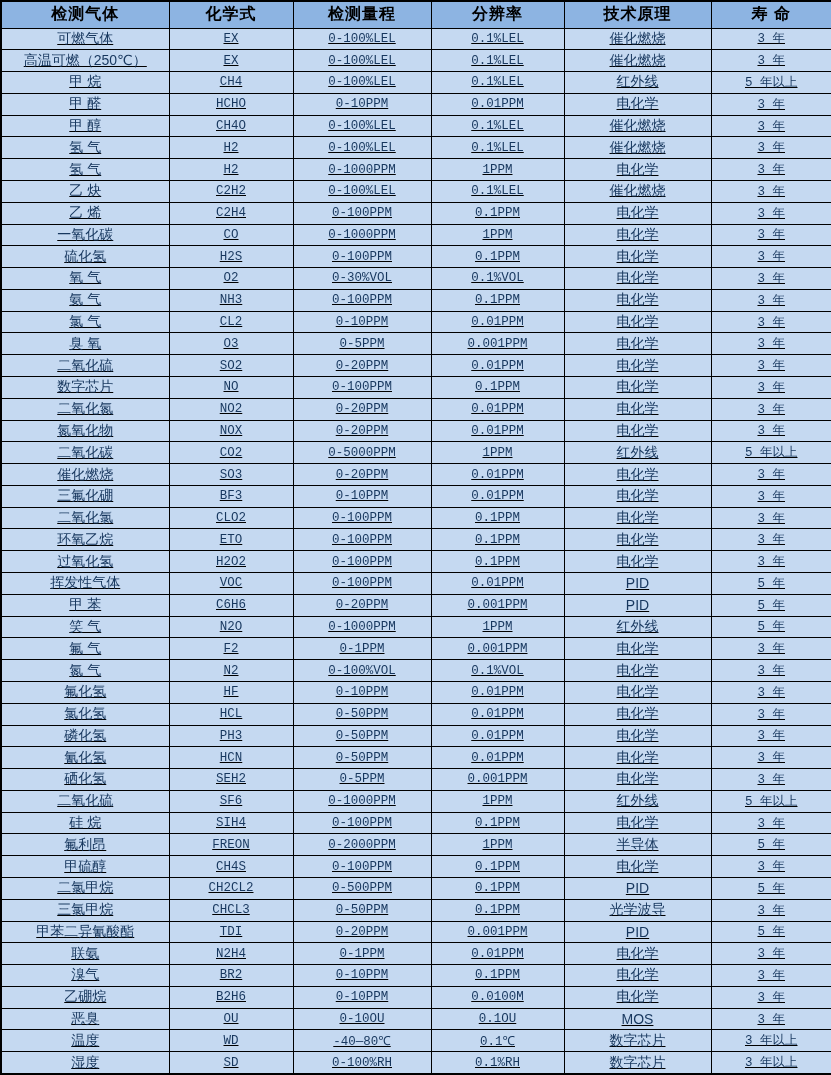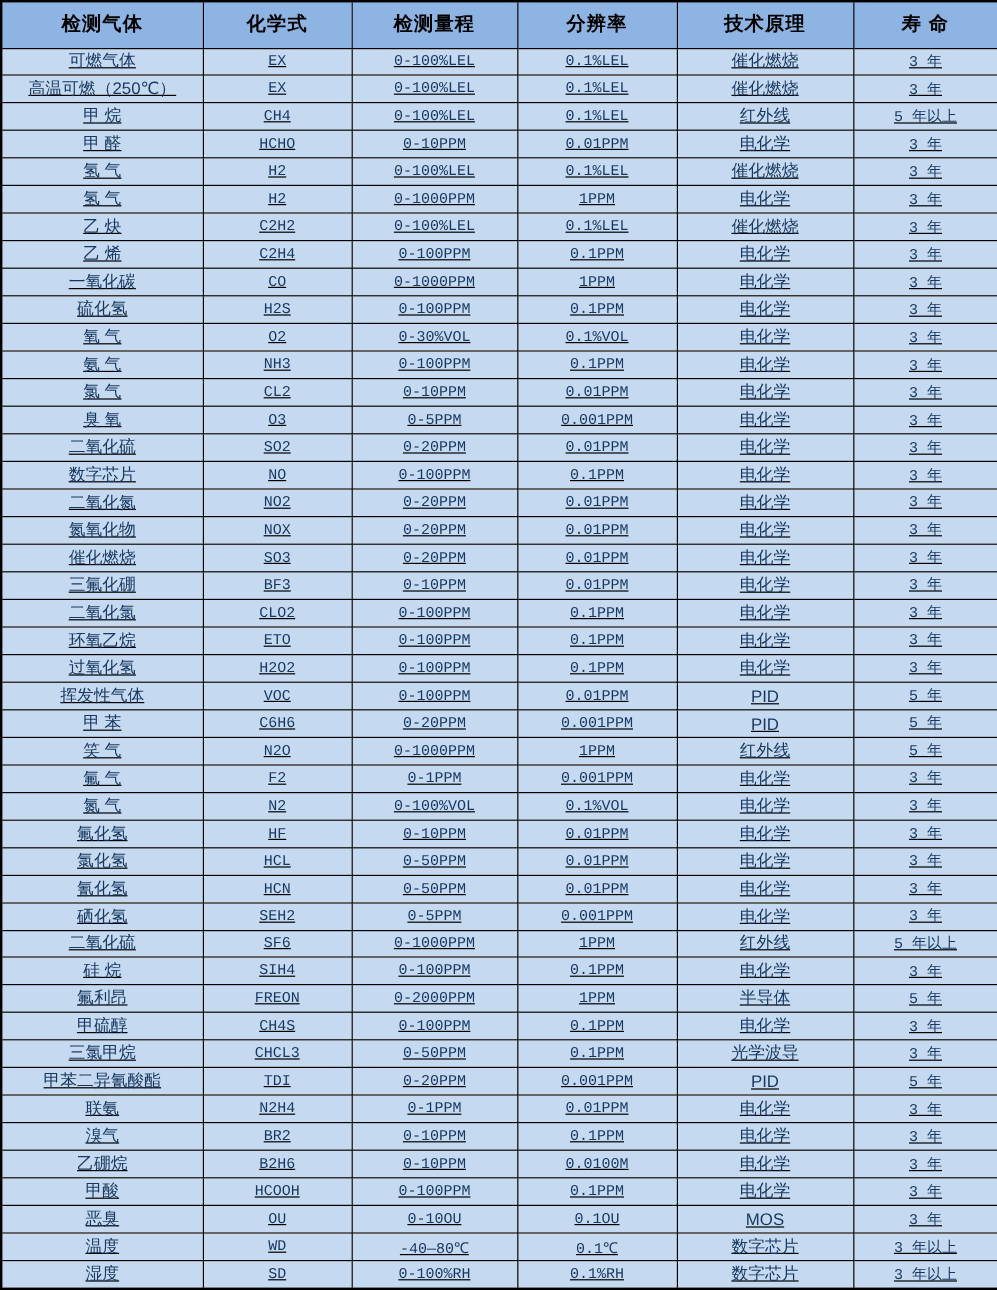--- a/index.html
+++ b/index.html
@@ -17,21 +17,21 @@
     border:2px solid var(--border);
   }
   th,td{
     border:1px solid var(--border);
     text-align:center;
     vertical-align:middle;
     padding:0 2px;
     overflow:hidden;
     white-space:nowrap;
   }
-  thead tr{height:39px;}
+  thead tr{height:27px;}
   tbody tr{height:21px;text-decoration:underline;}
   th{
     background:var(--header-bg);
     color:#000;
     font-family:"Liberation Sans","DejaVu Sans",sans-serif;
     font-weight:bold;
     font-size:16px;
     letter-spacing:1px;
   }
   td{
@@ -96,20 +96,28 @@
       </tr>
       <tr data-name="table-row">
         <td data-name="cell-gas" class="cjk">甲 醛</td>
         <td data-name="cell-formula" class="lat">HCHO</td>
         <td data-name="cell-range" class="lat">0-10PPM</td>
         <td data-name="cell-resolution" class="lat">0.01PPM</td>
         <td data-name="cell-principle" class="cjk">电化学</td>
         <td data-name="cell-lifespan" class="lat">3 年</td>
       </tr>
       <tr data-name="table-row">
+        <td data-name="cell-gas" class="cjk">甲 醇</td>
+        <td data-name="cell-formula" class="lat">CH4O</td>
+        <td data-name="cell-range" class="lat">0-100%LEL</td>
+        <td data-name="cell-resolution" class="lat">0.1%LEL</td>
+        <td data-name="cell-principle" class="cjk">催化燃烧</td>
+        <td data-name="cell-lifespan" class="lat">3 年</td>
+      </tr>
+      <tr data-name="table-row">
         <td data-name="cell-gas" class="cjk">氢 气</td>
         <td data-name="cell-formula" class="lat">H2</td>
         <td data-name="cell-range" class="lat">0-100%LEL</td>
         <td data-name="cell-resolution" class="lat">0.1%LEL</td>
         <td data-name="cell-principle" class="cjk">催化燃烧</td>
         <td data-name="cell-lifespan" class="lat">3 年</td>
       </tr>
       <tr data-name="table-row">
         <td data-name="cell-gas" class="cjk">氢 气</td>
         <td data-name="cell-formula" class="lat">H2</td>
@@ -208,20 +216,28 @@
       </tr>
       <tr data-name="table-row">
         <td data-name="cell-gas" class="cjk">氮氧化物</td>
         <td data-name="cell-formula" class="lat">NOX</td>
         <td data-name="cell-range" class="lat">0-20PPM</td>
         <td data-name="cell-resolution" class="lat">0.01PPM</td>
         <td data-name="cell-principle" class="cjk">电化学</td>
         <td data-name="cell-lifespan" class="lat">3 年</td>
       </tr>
       <tr data-name="table-row">
+        <td data-name="cell-gas" class="cjk">二氧化碳</td>
+        <td data-name="cell-formula" class="lat">CO2</td>
+        <td data-name="cell-range" class="lat">0-5000PPM</td>
+        <td data-name="cell-resolution" class="lat">1PPM</td>
+        <td data-name="cell-principle" class="cjk">红外线</td>
+        <td data-name="cell-lifespan" class="lat">5 年以上</td>
+      </tr>
+      <tr data-name="table-row">
         <td data-name="cell-gas" class="cjk">催化燃烧</td>
         <td data-name="cell-formula" class="lat">SO3</td>
         <td data-name="cell-range" class="lat">0-20PPM</td>
         <td data-name="cell-resolution" class="lat">0.01PPM</td>
         <td data-name="cell-principle" class="cjk">电化学</td>
         <td data-name="cell-lifespan" class="lat">3 年</td>
       </tr>
       <tr data-name="table-row">
         <td data-name="cell-gas" class="cjk">三氟化硼</td>
         <td data-name="cell-formula" class="lat">BF3</td>
@@ -304,20 +320,28 @@
       </tr>
       <tr data-name="table-row">
         <td data-name="cell-gas" class="cjk">氯化氢</td>
         <td data-name="cell-formula" class="lat">HCL</td>
         <td data-name="cell-range" class="lat">0-50PPM</td>
         <td data-name="cell-resolution" class="lat">0.01PPM</td>
         <td data-name="cell-principle" class="cjk">电化学</td>
         <td data-name="cell-lifespan" class="lat">3 年</td>
       </tr>
       <tr data-name="table-row">
+        <td data-name="cell-gas" class="cjk">磷化氢</td>
+        <td data-name="cell-formula" class="lat">PH3</td>
+        <td data-name="cell-range" class="lat">0-50PPM</td>
+        <td data-name="cell-resolution" class="lat">0.01PPM</td>
+        <td data-name="cell-principle" class="cjk">电化学</td>
+        <td data-name="cell-lifespan" class="lat">3 年</td>
+      </tr>
+      <tr data-name="table-row">
         <td data-name="cell-gas" class="cjk">氰化氢</td>
         <td data-name="cell-formula" class="lat">HCN</td>
         <td data-name="cell-range" class="lat">0-50PPM</td>
         <td data-name="cell-resolution" class="lat">0.01PPM</td>
         <td data-name="cell-principle" class="cjk">电化学</td>
         <td data-name="cell-lifespan" class="lat">3 年</td>
       </tr>
       <tr data-name="table-row">
         <td data-name="cell-gas" class="cjk">硒化氢</td>
         <td data-name="cell-formula" class="lat">SEH2</td>
@@ -352,20 +376,28 @@
       </tr>
       <tr data-name="table-row">
         <td data-name="cell-gas" class="cjk">甲硫醇</td>
         <td data-name="cell-formula" class="lat">CH4S</td>
         <td data-name="cell-range" class="lat">0-100PPM</td>
         <td data-name="cell-resolution" class="lat">0.1PPM</td>
         <td data-name="cell-principle" class="cjk">电化学</td>
         <td data-name="cell-lifespan" class="lat">3 年</td>
       </tr>
       <tr data-name="table-row">
+        <td data-name="cell-gas" class="cjk">二氯甲烷</td>
+        <td data-name="cell-formula" class="lat">CH2CL2</td>
+        <td data-name="cell-range" class="lat">0-500PPM</td>
+        <td data-name="cell-resolution" class="lat">0.1PPM</td>
+        <td data-name="cell-principle" class="cjk">PID</td>
+        <td data-name="cell-lifespan" class="lat">5 年</td>
+      </tr>
+      <tr data-name="table-row">
         <td data-name="cell-gas" class="cjk">三氯甲烷</td>
         <td data-name="cell-formula" class="lat">CHCL3</td>
         <td data-name="cell-range" class="lat">0-50PPM</td>
         <td data-name="cell-resolution" class="lat">0.1PPM</td>
         <td data-name="cell-principle" class="cjk">光学波导</td>
         <td data-name="cell-lifespan" class="lat">3 年</td>
       </tr>
       <tr data-name="table-row">
         <td data-name="cell-gas" class="cjk">甲苯二异氰酸酯</td>
         <td data-name="cell-formula" class="lat">TDI</td>
@@ -388,28 +420,20 @@
         <td data-name="cell-range" class="lat">0-10PPM</td>
         <td data-name="cell-resolution" class="lat">0.1PPM</td>
         <td data-name="cell-principle" class="cjk">电化学</td>
         <td data-name="cell-lifespan" class="lat">3 年</td>
       </tr>
       <tr data-name="table-row">
         <td data-name="cell-gas" class="cjk">乙硼烷</td>
         <td data-name="cell-formula" class="lat">B2H6</td>
         <td data-name="cell-range" class="lat">0-10PPM</td>
         <td data-name="cell-resolution" class="lat">0.0100M</td>
-        <td data-name="cell-principle" class="cjk">电化学</td>
-        <td data-name="cell-lifespan" class="lat">3 年</td>
-      </tr>
-      <tr data-name="table-row">
-        <td data-name="cell-gas" class="cjk">甲酸</td>
-        <td data-name="cell-formula" class="lat">HCOOH</td>
-        <td data-name="cell-range" class="lat">0-100PPM</td>
-        <td data-name="cell-resolution" class="lat">0.1PPM</td>
         <td data-name="cell-principle" class="cjk">电化学</td>
         <td data-name="cell-lifespan" class="lat">3 年</td>
       </tr>
       <tr data-name="table-row">
         <td data-name="cell-gas" class="cjk">恶臭</td>
         <td data-name="cell-formula" class="lat">OU</td>
         <td data-name="cell-range" class="lat">0-10OU</td>
         <td data-name="cell-resolution" class="lat">0.1OU</td>
         <td data-name="cell-principle" class="cjk">MOS</td>
         <td data-name="cell-lifespan" class="lat">3 年</td>

